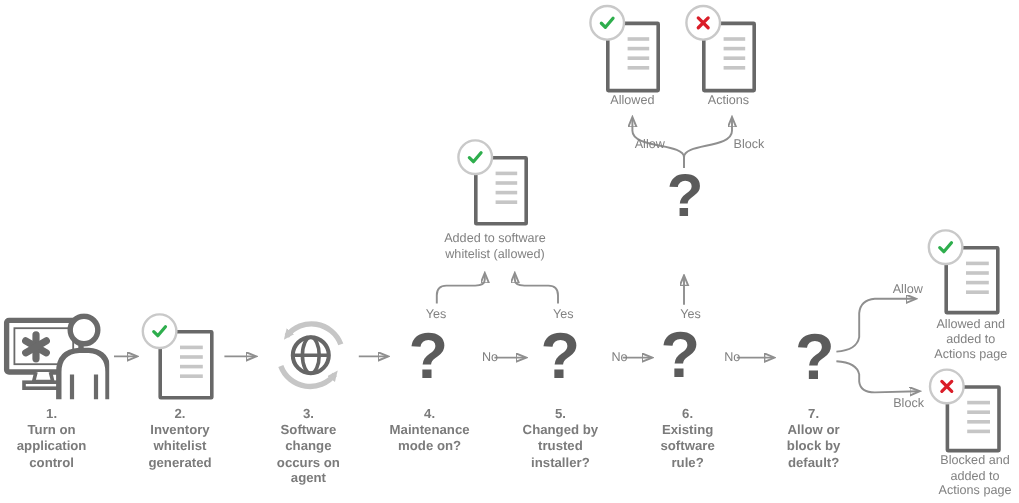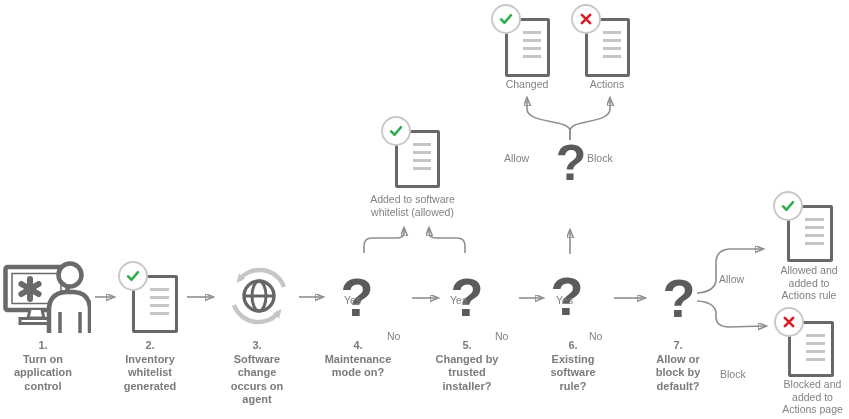--- a/index.html
+++ b/index.html
@@ -6,21 +6,21 @@
   html,body { background:#ffffff; font-family:"Liberation Sans", sans-serif; }
   .canvas { position:relative; width:849px; height:419px; background:#fff; overflow:hidden; }
 
   svg.connectors { position:absolute; left:0; top:0; }
   .connectors path { fill:none; stroke:#8f8f8f; stroke-width:1.6; }
 
   .step-label { position:absolute; top:339px; width:110px; text-align:center;
     font-size:11px; font-weight:bold; color:#7b7b7b; line-height:13.5px; white-space:pre-line; }
   .caption { position:absolute; text-align:center; font-size:10.5px; color:#828282;
     line-height:12.5px; white-space:pre-line; }
-  .edge-label { position:absolute; font-size:10.5px; color:#828282; text-align:left;margin-top:38px; }
+  .edge-label { position:absolute; font-size:10.5px; color:#828282; text-align:right; }
 
   .qm { position:absolute; display:flex; align-items:center; justify-content:center;
     width:44px; height:50px; font-weight:bold; color:#5b5b5b; line-height:1; }
   .qm.main  { font-size:54px; }
   .qm.small { font-size:50px; }
 
   .doc { position:absolute; border:3px solid #686868; background:#fff; border-radius:2px; }
   .doc .l { position:absolute; height:3px; background:#c6c6c6; left:15px; right:6px; }
   .doc .l1{top:10px} .doc .l2{top:18px} .doc .l3{top:26px} .doc .l4{top:34px}
 
@@ -129,21 +129,21 @@
     <span class="badge">
       <svg viewBox="0 0 24 24">
           <path class="chk" d="M5.5,12.5 L10,17 L18.5,7"></path>
         </svg>
     </span>
     <i class="l l1"></i>
       <i class="l l2"></i>
       <i class="l l3"></i>
       <i class="l l4"></i>
   </div>
-  <div class="caption" style="left:496px; top:78px; width:62px;">Changed</div>
+  <div class="caption" style="left:496px; top:78px; width:62px;">Allowed</div>
 
   <div class="doc" style="left:585px; top:18px; width:45px; height:59px;">
     <span class="badge">
       <svg viewBox="0 0 24 24">
           <path class="xx" d="M6.5,6.5 L17.5,17.5 M17.5,6.5 L6.5,17.5"></path>
         </svg>
     </span>
     <i class="l l1"></i>
       <i class="l l2"></i>
       <i class="l l3"></i>
@@ -157,21 +157,21 @@
           <path class="chk" d="M5.5,12.5 L10,17 L18.5,7"></path>
         </svg>
     </span>
     <i class="l l1"></i>
       <i class="l l2"></i>
       <i class="l l3"></i>
       <i class="l l4"></i>
   </div>
   <div class="caption" style="left:768px; top:264px; width:82px;">Allowed and
 added to
-Actions rule</div>
+Actions page</div>
 
   <div class="doc" style="left:788px; top:321px; width:46px; height:56px;">
     <span class="badge">
       <svg viewBox="0 0 24 24">
           <path class="xx" d="M6.5,6.5 L17.5,17.5 M17.5,6.5 L6.5,17.5"></path>
         </svg>
     </span>
     <i class="l l1"></i>
       <i class="l l2"></i>
       <i class="l l3"></i>

